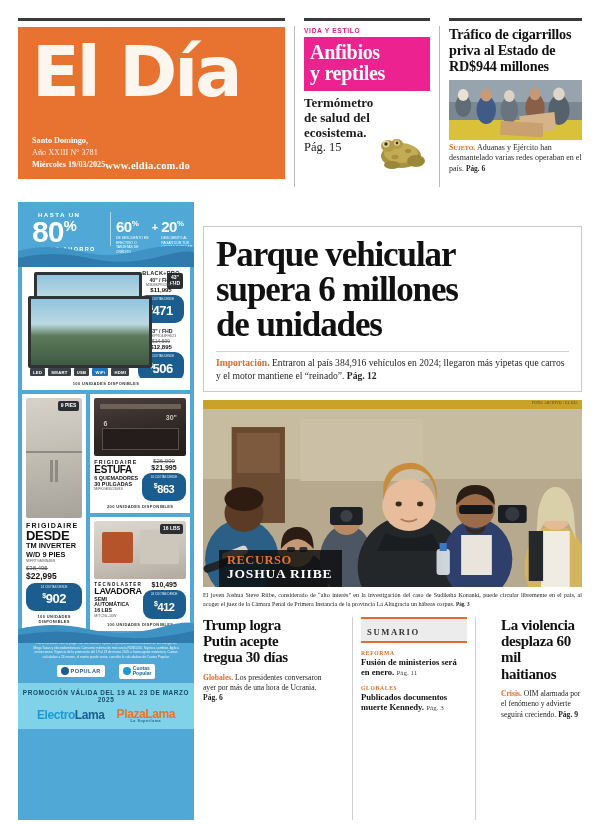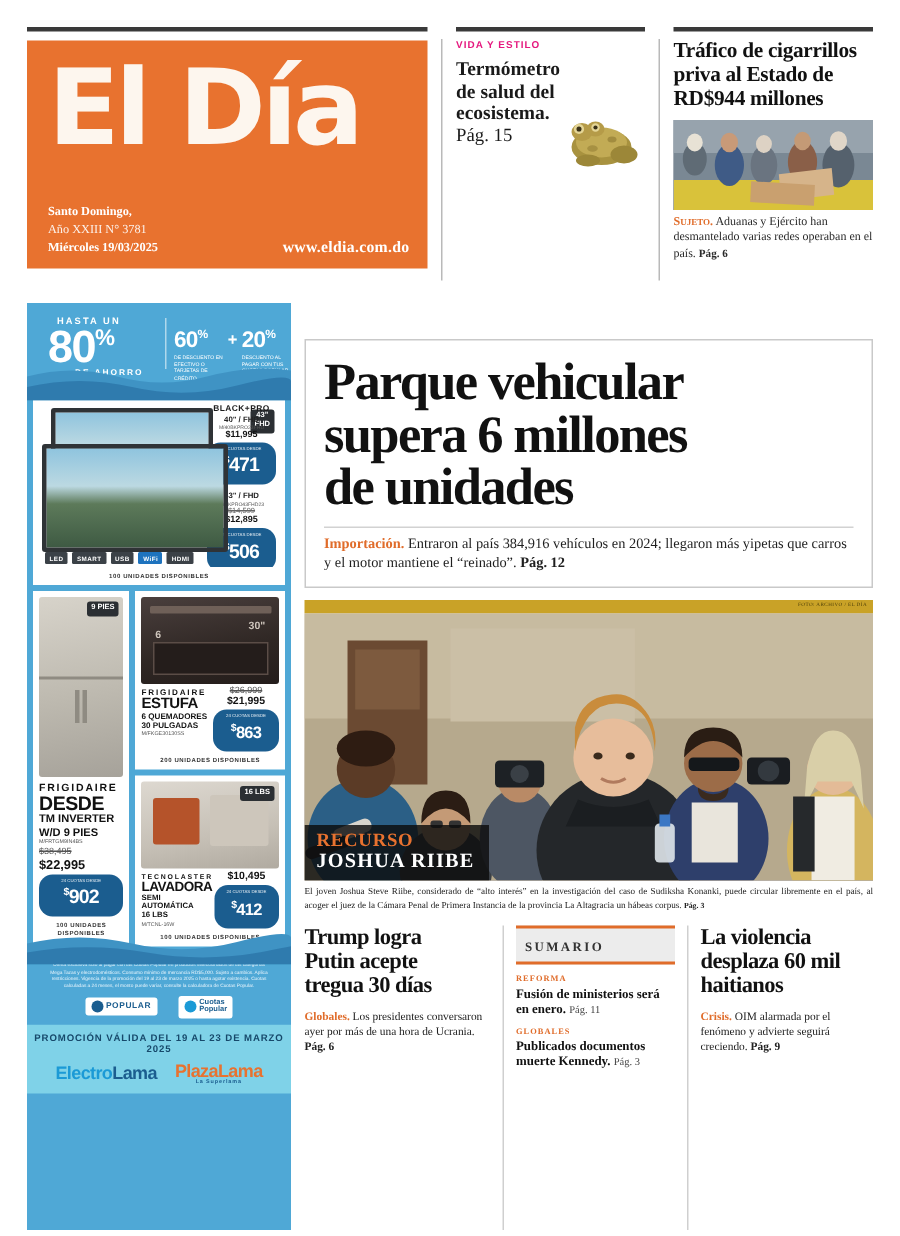--- a/index.html
+++ b/index.html
@@ -15,21 +15,21 @@
   
   .topstrip { display: flex; height: 175px; gap: 0; }
 
   .masthead-wrap { width: 267px; border-top: 3px solid #3a3a3a; padding-top: 6px; }
   .masthead { background: #E8722F; height: 152px; position: relative;
               padding: 6px 12px 8px 14px; display: flex; flex-direction: column;
               justify-content: space-between; }
   .logo-text { font-family: "DejaVu Sans", sans-serif; font-weight: bold;
                color: #FDF6EE; font-size: 70px; line-height: 1.0; letter-spacing: -3px;
                margin-top: 4px; }
-  .mast-bottom { display: flex; align-items: flex-end; justify-content: space-between; }
+  .mast-bottom { display: flex; align-items: flex-end; }
   .mast-place { font-family: "Liberation Serif", serif; color: #fff; font-size: 8.2px;
                 line-height: 1.45; }
   .mast-place .b { font-weight: bold; }
   .mast-place .thin { opacity: .9; }
   .mast-url { font-family: "Liberation Serif", serif; font-weight: bold; color: #fff;
               font-size: 10.5px; letter-spacing: .2px; }
 
   .divider-v { width: 1px; background: #b9b9b9; margin: 8px 9px 6px 9px; }
 
   
@@ -160,32 +160,32 @@
   .lead-sub .dept { color: #E06C2A; font-weight: bold; }
   .lead-sub .pg { font-weight: bold; }
 
   
   .photo-wrap { margin-top: 8px; position: relative; }
   .photo-credit-bar { height: 9px; background: #C9A227; position: relative; }
   .photo-credit { position: absolute; right: 4px; top: 1px; font-size: 3.4px;
                   color: #4a3c08; letter-spacing: .3px; }
   .photo { height: 178px; position: relative; overflow: hidden;
            background: linear-gradient(175deg,#cdbfa4 0%,#b5a487 35%,#8e8068 70%,#6b604e 100%); }
-  .recurso { position: absolute; left: 0; bottom: 0; background: rgba(12,12,12,.82);
+  .recurso { position: absolute; left: 16px; bottom: 0; background: rgba(12,12,12,.82);
              padding: 4px 10px 5px 8px; }
   .recurso-k { color: #E8722F; font-weight: bold; font-size: 12.5px; letter-spacing: .5px;
                line-height: 1.05; }
   .recurso-n { color: #fff; font-weight: bold; font-size: 13.5px; letter-spacing: .8px;
                line-height: 1.1; }
   .photo-cap { font-size: 6.1px; line-height: 1.45; color: #222; margin-top: 4px;
                text-align: justify; }
   .photo-cap .pg { font-weight: bold; font-size: 5.2px; }
 
   
-  .bottom3 { display: flex; margin-top: 8px; gap: 0; flex: 1; }
+  .bottom3 { display: flex; margin-top: 8px; gap: 17px; flex: 1; }
   .b-col { padding: 0; }
   .b-left { width: 132px; padding-right: 8px; }
   .b-mid { width: 124px; border-left: 1px solid #cfcfcf; border-right: 1px solid #cfcfcf;
            padding: 0 8px; }
   .b-right { flex: 1; padding-left: 8px; }
   .b-head { font-size: 15px; font-weight: bold; line-height: 1.08; color: #111;
             letter-spacing: -.35px; }
   .b-text { font-size: 7.6px; line-height: 1.38; color: #222; margin-top: 7px; }
   .b-text .dept { color: #E06C2A; font-weight: bold; }
   .b-text .pg { font-weight: bold; }
@@ -215,20 +215,24 @@
           </div>
           <div class="mast-url">www.eldia.com.do</div>
         </div>
       </div>
     </div>
 
     <div class="divider-v"></div>
 
     <div class="vida">
       <div class="kicker-pink">VIDA Y ESTILO</div>
+      <div class="pinkbox">
+        <div>Anfibios</div>
+        <div>y reptiles</div>
+      </div>
       <div class="vida-sub">
         <div>Termómetro</div>
         <div>de salud del</div>
         <div>ecosistema.</div>
         <div class="vida-pag">Pág. 15</div>
       </div>
       <div class="frog-wrap">
         <svg class="frog" viewBox="0 0 62 40">
           <ellipse cx="33" cy="25" rx="20" ry="12" fill="#a8923f"></ellipse>
           <ellipse cx="33" cy="22" rx="17" ry="10" fill="#c2ab55"></ellipse>

